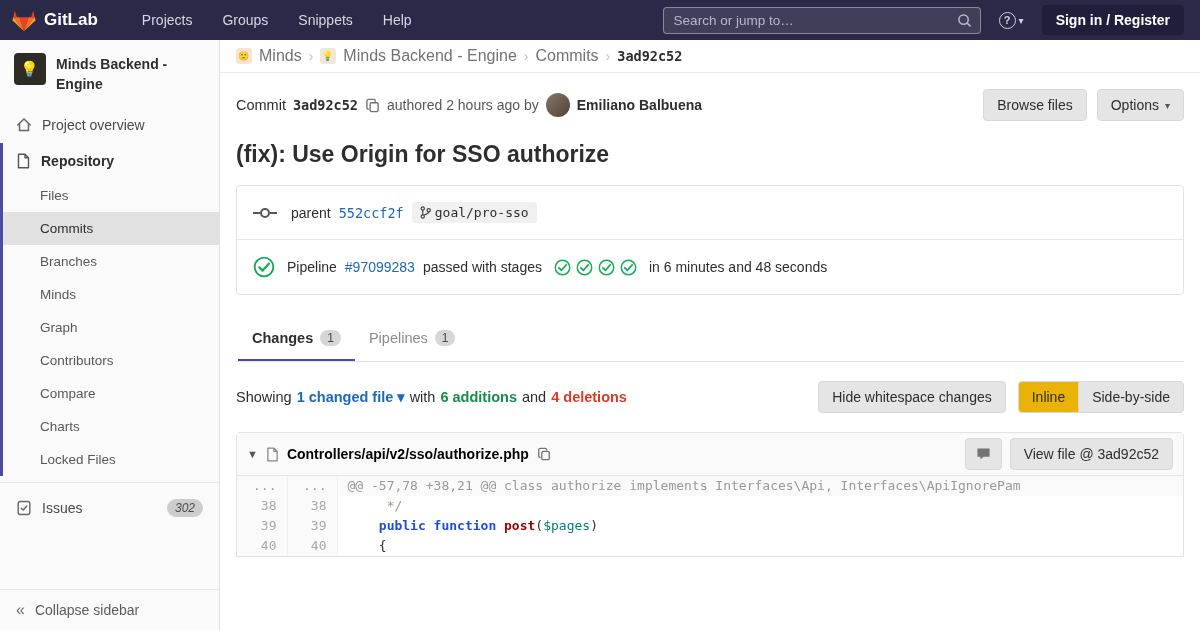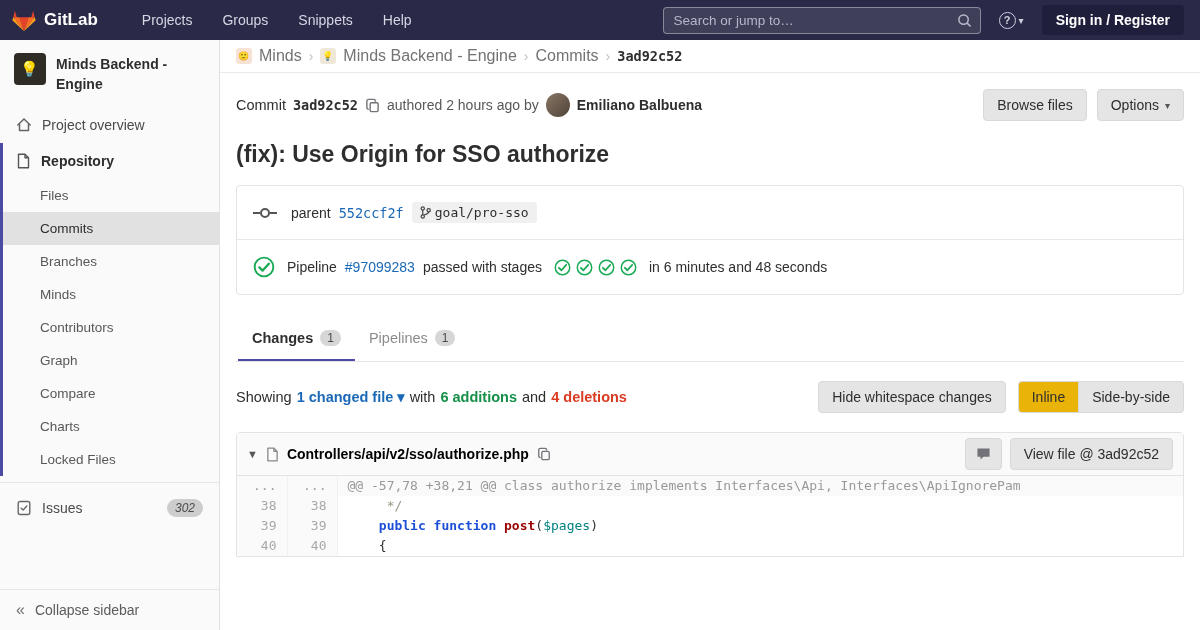--- a/index.html
+++ b/index.html
@@ -174,22 +174,22 @@
               <path d="M8.5 1.2v3.5H12" stroke="#555" fill="none" stroke-width="1.4" stroke-linejoin="round"></path>
             </svg>
         </span>
         <span class="lbl">Repository</span>
       </div>
       <div>
           <div class="subitem">Files</div>
           <div class="subitem active">Commits</div>
           <div class="subitem">Branches</div>
           <div class="subitem">Minds</div>
+          <div class="subitem">Graph</div>
           <div class="subitem">Contributors</div>
-          <div class="subitem">Graph</div>
           <div class="subitem">Compare</div>
           <div class="subitem">Charts</div>
           <div class="subitem">Locked Files</div>
         </div>
     </div>
 
     <div class="side-divider"></div>
 
     <div class="side-item">
       <span>

